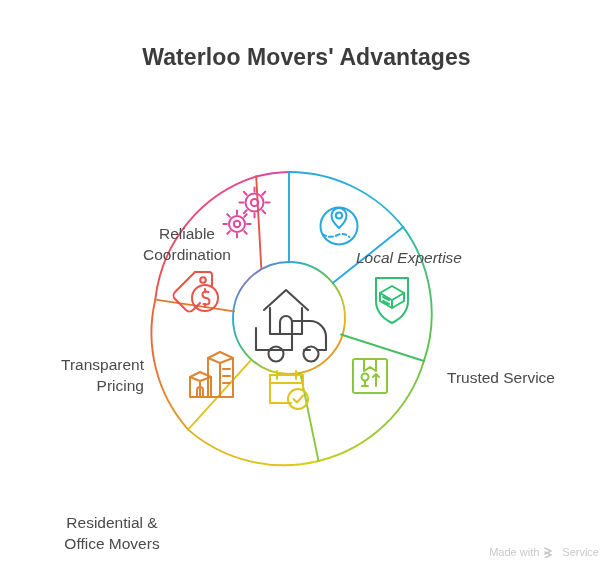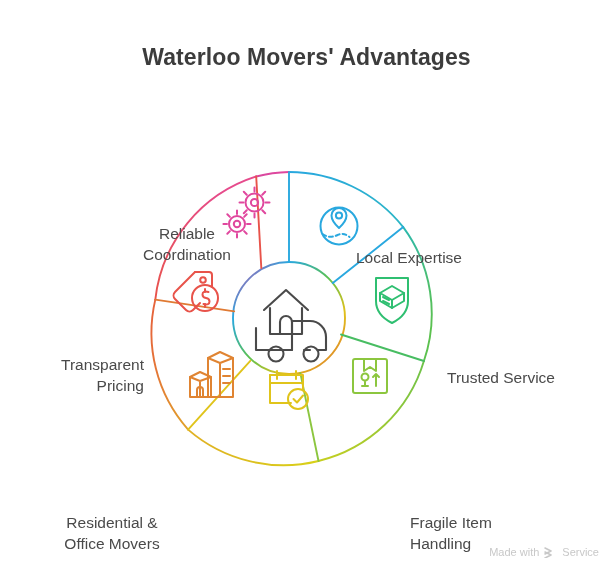--- a/index.html
+++ b/index.html
@@ -26,21 +26,21 @@
   }
   #wheel-svg{position:absolute;left:0;top:0;}
   .seg-label{
     position:absolute;
     font-size:15.5px;
     color:#4a4a4a;
     line-height:1.38;
     white-space:pre-line;
   }
   .lbl-reliable{left:92px;top:127px;width:190px;text-align:center;}
-  .lbl-local{left:356px;top:151px;width:190px;text-align:left;}
+  .lbl-local{left:356px;top:151px;width:190px;text-align:left;font-style:italic;}
   .lbl-trusted{left:447px;top:271px;width:166px;text-align:left;}
   .lbl-fragile{left:410px;top:416px;width:160px;text-align:left;}
   .lbl-residential{left:18px;top:416px;width:188px;text-align:center;}
   .lbl-transparent{left:0px;top:258px;width:144px;text-align:right;}
   #watermark{
     position:absolute;
     right:14px;bottom:12px;
     display:flex;align-items:center;gap:5px;
     font-size:11px;color:#c8c8c8;margin-top:30px;
   }
@@ -185,22 +185,20 @@
       <circle cx="205" cy="202" r="13"></circle>
       <path d="M208.5 196 q-6 -1.5 -6 2.5 q0 3 3.5 3.5 q3.5 .5 3.5 3.5 q0 4 -6 2.5"></path>
       <path d="M205 193 L205 196 M205 208 L205 211"></path>
     </g>
   </svg>
 
   <div class="seg-label lbl-reliable">Reliable
 Coordination</div>
   <div class="seg-label lbl-local">Local Expertise</div>
   <div class="seg-label lbl-trusted">Trusted Service</div>
-  <div class="seg-label lbl-fragile">Fragile Item
-Handling</div>
 
   <div class="seg-label lbl-residential">Residential &amp;
 Office Movers</div>
   <div class="seg-label lbl-transparent">Transparent
 Pricing</div>
 
 </div>
 
 <div id="watermark">
   <span>Made with</span>

